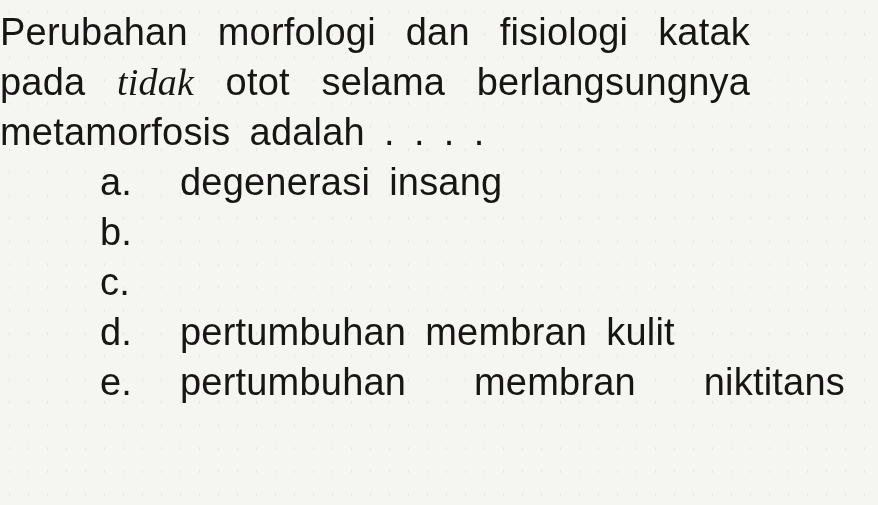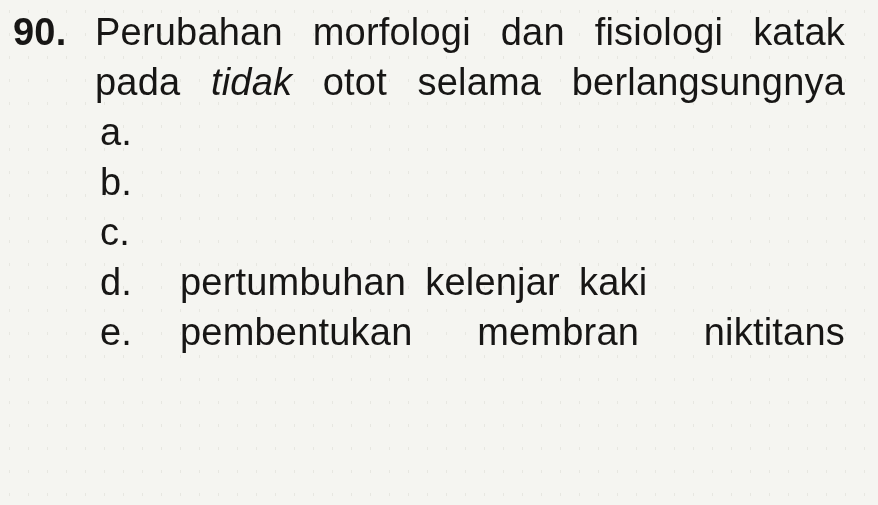--- a/index.html
+++ b/index.html
@@ -44,20 +44,21 @@
   .line{
     width: 100%;
     white-space: normal;
   }
   .line.just{
     text-align: justify;
     text-align-last: justify;
   }
   .line i{
     font-style: italic;
+    font-family: Liberation Serif, serif;
   }
   .options{
     margin-left: 100px;
   }
   .opt-row{
     display:flex;
     align-items:flex-start;
   }
   .opt-letter{
     width: 80px;
@@ -66,42 +67,45 @@
   .opt-text{
     width: 665px;
     flex: 0 0 auto;
   }
 </style>
 </head>
 <body>
 
 <div class="page">
   <div class="q-row">
-    <div class="q-num">90.</div>
     <div class="q-text" id="question-text">
         <div class="line just"><span>Perubahan morfologi dan fisiologi katak</span></div>
         <div class="line just"><span>pada </span><i>tidak</i><span> otot selama berlangsungnya</span></div>
+        <div class="line"><span>metamorfosis adalah . . . .</span></div>
       </div>
   </div>
   <div class="options" id="options-list">
       <div class="opt-row">
         <div class="opt-letter">a.</div>
+        <div class="opt-text">
+          <div class="line">degenerasi insang</div>
+        </div>
       </div>
       <div class="opt-row">
         <div class="opt-letter">b.</div>
       </div>
       <div class="opt-row">
         <div class="opt-letter">c.</div>
       </div>
       <div class="opt-row">
         <div class="opt-letter">d.</div>
         <div class="opt-text">
-          <div class="line">pertumbuhan kelenjar kaki</div>
+          <div class="line">pertumbuhan membran kulit</div>
         </div>
       </div>
       <div class="opt-row">
         <div class="opt-letter">e.</div>
         <div class="opt-text">
-          <div class="line just">pembentukan membran niktitans</div>
+          <div class="line just">pertumbuhan membran niktitans</div>
         </div>
       </div>
     </div>
 </div>
 
 </body></html>

